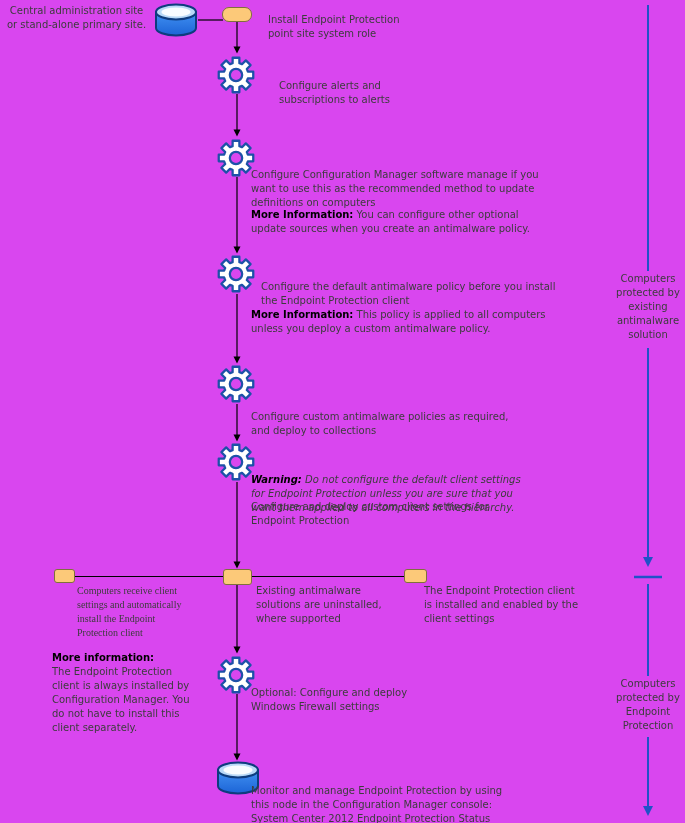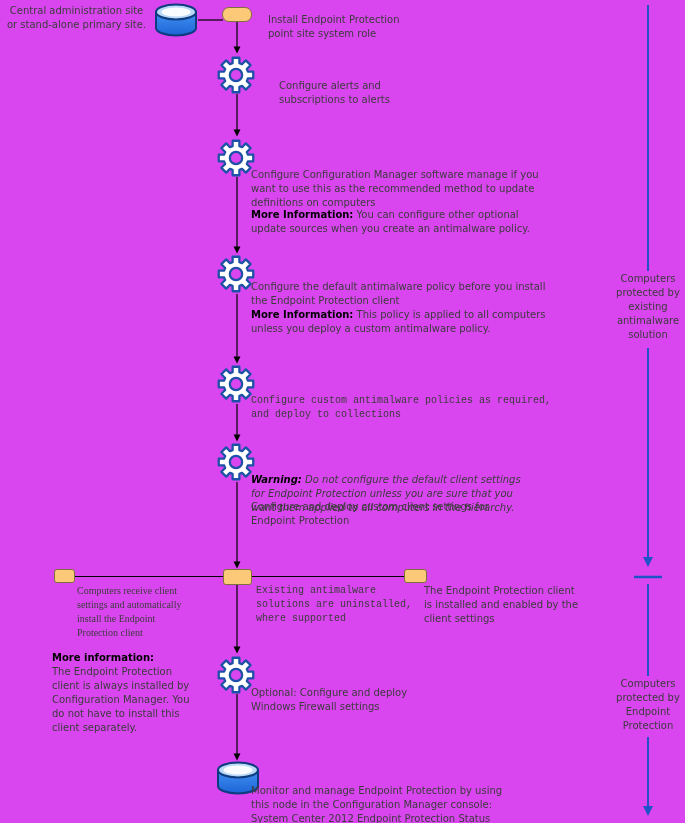--- a/index.html
+++ b/index.html
@@ -100,48 +100,48 @@
     </svg>
   <div class="txt" style="left:251px;top:168px;">Configure Configuration Manager software manage if you
 want to use this as the recommended method to update
 definitions on computers</div>
   <div class="txt" style="left:251px;top:208px;width:330px;"><b>More Information:</b> <span>You can configure other optional
 update sources when you create an antimalware policy.</span></div>
 
   <svg class="gear" style="left:217px;top:255px;" viewBox="0 0 40 40">
       <use href="#gear-shape"></use>
     </svg>
-  <div class="txt" style="left:251px;top:280px;">Configure the default antimalware policy before you install
+  <div class="txt" style="left:261px;top:280px;">Configure the default antimalware policy before you install
 the Endpoint Protection client</div>
   <div class="txt" style="left:251px;top:308px;width:340px;"><b>More Information:</b> <span>This policy is applied to all computers
 unless you deploy a custom antimalware policy.</span></div>
 
   <svg class="gear" style="left:217px;top:365px;" viewBox="0 0 40 40">
       <use href="#gear-shape"></use>
     </svg>
-  <div class="txt" style="left:251px;top:394px;font-family:Liberation Mono, monospace;">Configure custom antimalware policies as required,
+  <div class="txt" style="left:251px;top:410px;">Configure custom antimalware policies as required,
 and deploy to collections</div>
 
   <svg class="gear" style="left:217px;top:443px;" viewBox="0 0 40 40">
       <use href="#gear-shape"></use>
     </svg>
   <div class="txt" style="left:251px;top:470px;margin-top:30px;">Configure and deploy custom client settings for
 Endpoint Protection</div>
   <div class="txt" style="left:251px;top:473px;width:330px;font-style:italic;"><b>Warning:</b> <span>Do not configure the default client settings
 for Endpoint Protection unless you are sure that you
 want them applied to all computers in the hierarchy.</span></div>
 
   <div class="pill" style="left:54px;top:569px;width:21px;height:14px;border-radius:3px;"></div>
   <div class="pill" style="left:223px;top:569px;width:29px;height:16px;border-radius:3px;"></div>
   <div class="pill" style="left:404px;top:569px;width:23px;height:14px;border-radius:3px;"></div>
   <div class="txt" style="left:77px;top:584px;font-family:Liberation Serif, serif;">Computers receive client
 settings and automatically
 install the Endpoint
 Protection client</div>
-  <div class="txt" style="left:256px;top:584px;font-family:Liberation Mono, monospace;">Existing antimalware
+  <div class="txt" style="left:256px;top:584px;">Existing antimalware
 solutions are uninstalled,
 where supported</div>
   <div class="txt" style="left:424px;top:584px;">The Endpoint Protection client
 is installed and enabled by the
 client settings</div>
 
   <div class="txt moreinfo" style="left:52px;top:651px;"><b>More information:</b><span>The Endpoint Protection
 client is always installed by
 Configuration Manager. You
 do not have to install this

